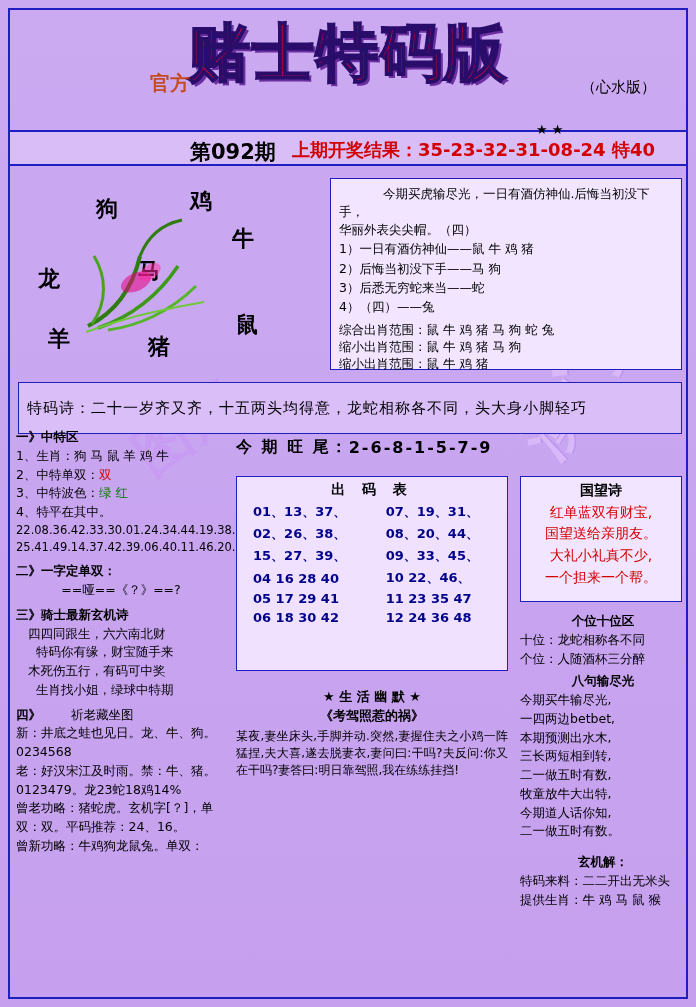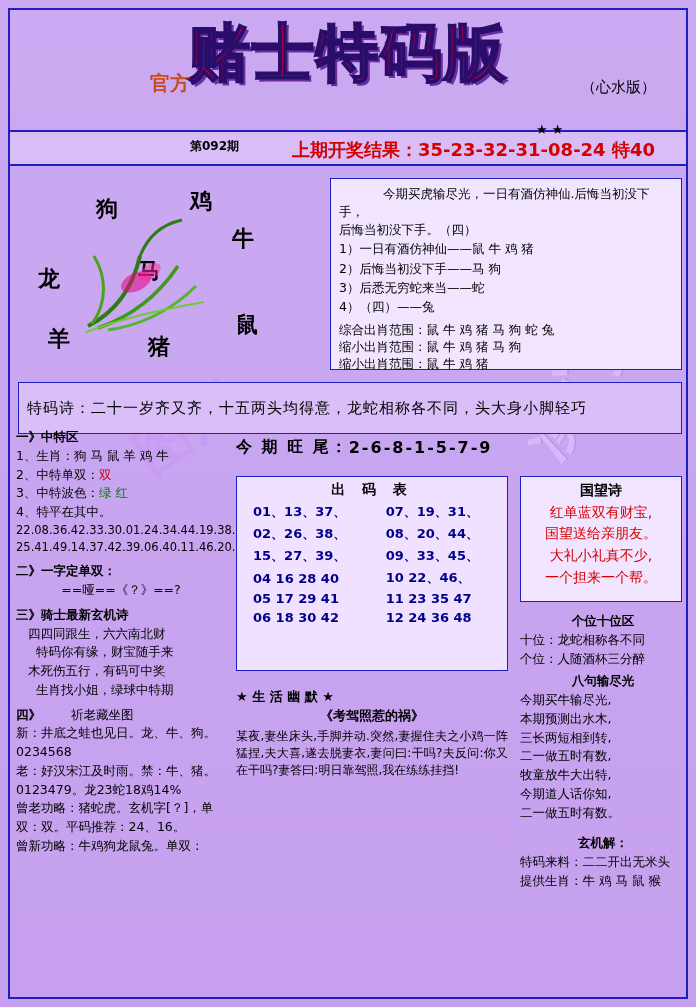--- a/index.html
+++ b/index.html
@@ -63,21 +63,21 @@
 
   
   .header-bar{
     position:absolute;left:10px;top:130px;width:676px;height:36px;
     background:#d8bdf7;
     border-top:2px solid #1f1fbf;border-bottom:2px solid #1f1fbf;
     box-sizing:border-box;
   }
   .issue{
     position:absolute;left:190px;top:138px;
-    font-size:12px;font-weight:bold;color:#000;
+    font-size:21px;font-weight:bold;color:#000;
   }
   .result{
     position:absolute;left:292px;top:138px;
     font-size:18px;font-weight:bold;color:#d40000;
   }
   .stars{position:absolute;left:536px;top:122px;font-size:13px;color:#000;}
 
   
   .zodiac-box{
     position:absolute;left:18px;top:176px;width:300px;height:196px;
@@ -142,21 +142,21 @@
   .chuma table{width:100%;border-collapse:collapse;font-size:13px;color:#00008b;}
   .chuma td{padding:2px 4px;text-align:center;font-weight:bold;}
   .chuma td.left{text-align:left;padding-left:16px;}
   .chuma td.right{text-align:left;padding-left:10px;}
 
   
   .humor{
     position:absolute;left:236px;top:688px;width:272px;height:300px;
     font-size:12px;color:#000;line-height:1.45;
   }
-  .humor .t1{text-align:left;font-weight:bold;font-size:13px;}
+  .humor .t1{text-align:center;font-weight:bold;font-size:13px;}
   .humor .t2{text-align:center;font-weight:bold;font-size:13px;margin-bottom:2px;}
   .humor p{margin:0;text-align:justify;}
 
   
   .guowang{
     position:absolute;left:520px;top:476px;width:162px;height:126px;
     border:1px solid #1f1fbf;background:#f2e5ff;
     box-sizing:border-box;text-align:center;
     font-size:14px;color:#d40000;line-height:1.55;padding-top:3px;
   }
@@ -206,21 +206,21 @@
       <path d="M62 40 C70 20 85 8 104 4" stroke="#2f7d12" stroke-width="3" fill="none"></path>
       <path d="M14 108 C30 85 28 60 16 40" stroke="#4aa31f" stroke-width="3" fill="none"></path>
       <ellipse cx="58" cy="66" rx="16" ry="9" fill="#e8007f" opacity="0.55" transform="rotate(-25 58 66)"></ellipse>
       <ellipse cx="72" cy="56" rx="12" ry="7" fill="#ff2a9d" opacity="0.5" transform="rotate(-35 72 56)"></ellipse>
       <path d="M8 116 C40 104 70 96 126 86" stroke="#6fc93a" stroke-width="2" fill="none"></path>
     </svg>
   </div>
 
   <div class="poem-box">
     <div class="indent">今期买虎输尽光，一日有酒仿神仙.后悔当初没下手，</div>
-    <div>后悔当初没下手。（四）</div>
+    <div>华丽外表尖尖帽。（四）</div>
     <div class="row">1）一日有酒仿神仙——鼠 牛 鸡 猪</div>
     <div class="row">2）后悔当初没下手——马 狗</div>
     <div class="row">3）后悉无穷蛇来当——蛇</div>
     <div class="row">4）（四）——兔</div>
     <div class="row tight" style="margin-top:6px">综合出肖范围：鼠 牛 鸡 猪 马 狗 蛇 兔</div>
     <div class="tight">缩小出肖范围：鼠 牛 鸡 猪 马 狗</div>
     <div class="tight">缩小出肖范围：鼠 牛 鸡 猪</div>
   </div>
 
   <div class="tema-shi">特码诗：二十一岁齐又齐，十五两头均得意，龙蛇相称各不同，头大身小脚轻巧</div>
@@ -316,20 +316,21 @@
 
   <div class="right-col">
     <div class="blk">
       <div class="ttl">个位十位区</div>
       <div>十位：龙蛇相称各不同</div>
       <div>个位：人随酒杯三分醉</div>
     </div>
     <div class="blk">
       <div class="ttl">八句输尽光</div>
       <div>今期买牛输尽光,</div>
+      <div>一四两边betbet,</div>
       <div>本期预测出水木,</div>
       <div>三长两短相到转,</div>
       <div>二一做五时有数,</div>
       <div>牧童放牛大出特,</div>
       <div>今期道人话你知,</div>
       <div>二一做五时有数。</div>
     </div>
     <div class="blk" style="margin-top:12px">
       <div class="ttl">玄机解：</div>
       <div>特码来料：二二开出无米头</div>

